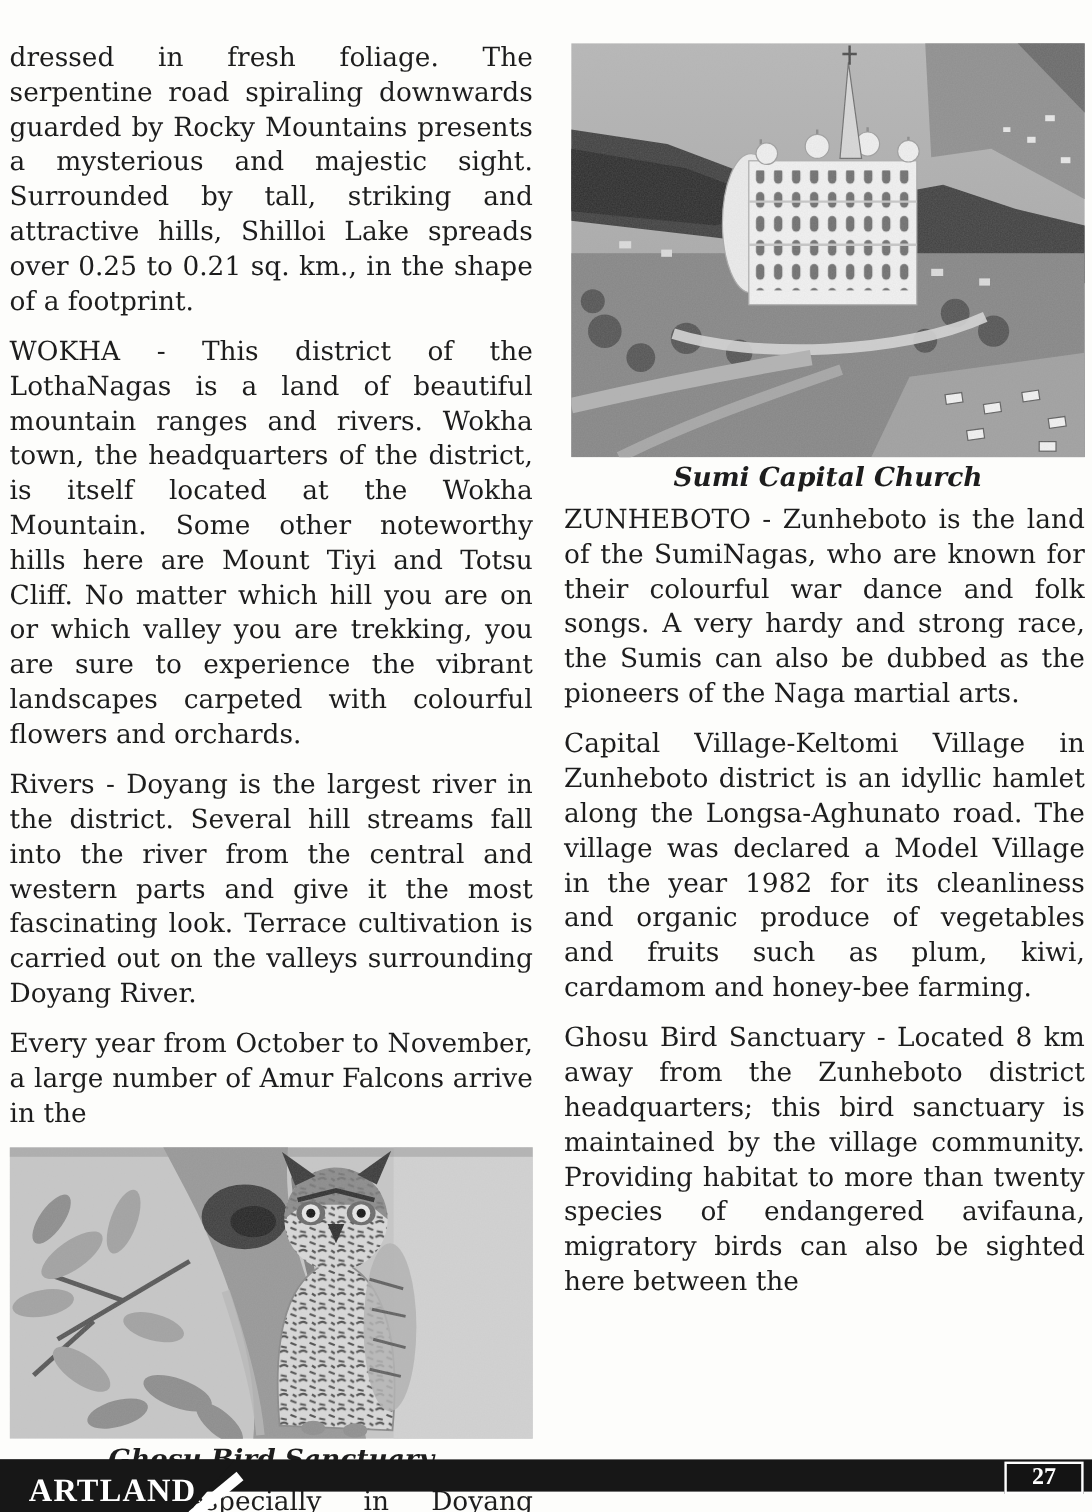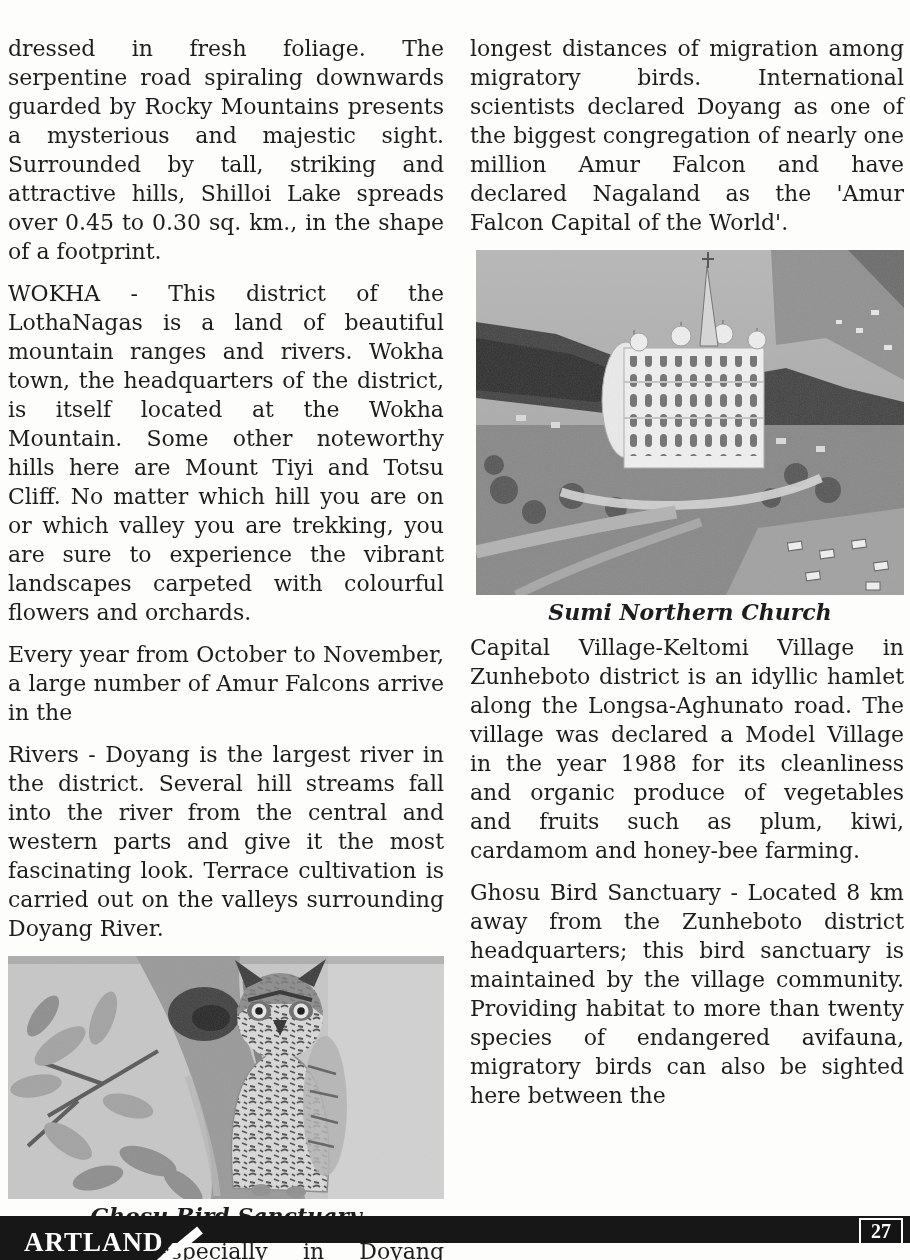--- a/index.html
+++ b/index.html
@@ -32,37 +32,37 @@
   }
   .footer svg{position:absolute;left:0;top:0;}
   .brand{
     position:absolute;left:24px;top:11px;
     color:#ffffff;font-weight:bold;font-size:27px;letter-spacing:1px;
     font-family:"Liberation Serif", serif;
   }
   .pagenum{
     position:absolute;right:7px;top:2px;
     border:2px solid #ffffff;background:#141414;color:#ffffff;
-    font-weight:bold;font-size:20px;line-height:23px;padding:0 10px;
+    font-weight:bold;font-size:20px;line-height:23px;padding:0 21px;
     font-family:"Liberation Serif", serif;
   }
 </style>
 </head>
 <body>
 
 <div class="columns">
 
   <div class="col">
-    <p class="body"><span>dressed in fresh foliage. The serpentine road spiraling downwards guarded by Rocky Mountains presents a mysterious and majestic sight. Surrounded by tall, striking and attractive hills, Shilloi Lake spreads over 0.45 to 0.30 sq. km., in the shape of a footprint.</span></p>
+    <p class="body"><span>dressed in fresh foliage. The serpentine road spiraling downwards guarded by Rocky Mountains presents a mysterious and majestic sight. Surrounded by tall, striking and attractive hills, Shilloi Lake spreads over 0.25 to 0.21 sq. km., in the shape of a footprint.</span></p>
 
     <p class="body"><b class="lead">WOKHA - </b><span>This district of the LothaNagas is a land of beautiful mountain ranges and rivers. Wokha town, the headquarters of the district, is itself located at the Wokha Mountain. Some other noteworthy hills here are Mount Tiyi and Totsu Cliff. No matter which hill you are on or which valley you are trekking, you are sure to experience the vibrant landscapes carpeted with colourful flowers and orchards.</span></p>
 
+    <p class="body"><b class="lead">Rivers - </b><span>Doyang is the largest river in the district. Several hill streams fall into the river from the central and western parts and give it the most fascinating look. Terrace cultivation is carried out on the valleys surrounding Doyang River.</span></p>
+
     <p class="body"><span>Every year from October to November, a large number of Amur Falcons arrive in the</span></p>
-
-    <p class="body"><b class="lead">Rivers - </b><span>Doyang is the largest river in the district. Several hill streams fall into the river from the central and western parts and give it the most fascinating look. Terrace cultivation is carried out on the valleys surrounding Doyang River.</span></p>
 
     <figure>
       <svg class="photo" width="436" height="243" viewBox="0 0 436 243">
         <defs>
           <pattern id="mot" width="16" height="12" patternUnits="userSpaceOnUse">
             <rect width="16" height="12" fill="#d9d9d9"></rect>
             <path d="M1,3 q4,-3 7,0 M10,7 l5,2 M2,10 l5,1 M12,2 l3,2" stroke="#4e4e4e" stroke-width="1.8" fill="none"></path>
           </pattern>
           <filter id="grain1" x="0" y="0" width="100%" height="100%">
             <feTurbulence type="fractalNoise" baseFrequency="0.9" numOctaves="2"></feTurbulence>
@@ -118,21 +118,20 @@
         </g>
         <rect width="436" height="243" filter="url(#grain1)"></rect>
       </svg>
       <figcaption>Ghosu Bird Sanctuary</figcaption>
     </figure>
 
     <p class="body"><span>northeast, especially in Doyang Reservoir, Nagaland for roosting, from South Eastern Siberia and Northern China en route to their final destinations. Amur falcons travel upto 22,000 kms km/year-one of the</span></p>
   </div>
 
   <div class="col right">
-    <p class="body"><span>longest distances of migration among migratory birds. International scientists declared Doyang as one of the biggest congregation of nearly one million Amur Falcon and have declared Nagaland as the 'Amur Falcon Capital of the World'.</span></p>
 
     <figure class="church">
       <svg class="photo" width="428" height="345" viewBox="0 0 428 345">
         <defs>
           <linearGradient id="sky" x1="0" y1="0" x2="0" y2="1">
             <stop offset="0" stop-color="#b7b7b7"></stop>
               <stop offset="1" stop-color="#9f9f9f"></stop>
           </linearGradient>
           <pattern id="win" width="15" height="20" patternUnits="userSpaceOnUse">
             <rect x="4" y="4" width="7" height="13" rx="3.5" fill="#6f6f6f"></rect>
@@ -198,25 +197,26 @@
           <circle cx="281" cy="90" r="9" fill="#f0f0f0" stroke="#9f9f9f"></circle>
           <polygon points="231,16 224,96 242,96" fill="#d8d8d8" stroke="#6f6f6f" stroke-width="1"></polygon>
           <line x1="232" y1="2" x2="232" y2="18" stroke="#4a4a4a" stroke-width="2"></line>
           <line x1="226" y1="9" x2="238" y2="9" stroke="#4a4a4a" stroke-width="2"></line>
           <rect x="152" y="106" width="132" height="100" fill="url(#win)"></rect>
           <line x1="148" y1="132" x2="288" y2="132" stroke="#c6c6c6" stroke-width="2"></line>
           <line x1="148" y1="168" x2="288" y2="168" stroke="#c6c6c6" stroke-width="2"></line>
         </g>
         <rect width="428" height="345" filter="url(#grain2)"></rect>
       </svg>
-      <figcaption>Sumi Northern Church</figcaption>
+      <figcaption>Sumi Capital Church</figcaption>
     </figure>
 
-
-    <p class="body"><b class="lead">Capital Village-</b><span>Keltomi Village in Zunheboto district is an idyllic hamlet along the Longsa-Aghunato road. The village was declared a Model Village in the year 1988 for its cleanliness and organic produce of vegetables and fruits such as plum, kiwi, cardamom and honey-bee farming.</span></p>
+    <p class="body"><b class="lead">ZUNHEBOTO</b><span> - Zunheboto is the land of the SumiNagas, who are known for their colourful war dance and folk songs. A very hardy and strong race, the Sumis can also be dubbed as the pioneers of the Naga martial arts.</span></p>
+
+    <p class="body"><b class="lead">Capital Village-</b><span>Keltomi Village in Zunheboto district is an idyllic hamlet along the Longsa-Aghunato road. The village was declared a Model Village in the year 1982 for its cleanliness and organic produce of vegetables and fruits such as plum, kiwi, cardamom and honey-bee farming.</span></p>
 
     <p class="body"><b class="lead">Ghosu Bird Sanctuary</b><span> - Located 8 km away from the Zunheboto district headquarters; this bird sanctuary is maintained by the village community. Providing habitat to more than twenty species of endangered avifauna, migratory birds can also be sighted here between the</span></p>
   </div>
 </div>
 
 <div class="footer">
   <svg width="910" height="44" viewBox="0 0 910 44">
     <rect x="0" y="0" width="910" height="27" fill="#171717"></rect>
     <polygon points="0,0 196,0 158,44 0,44" fill="#171717"></polygon>
     <line x1="160" y1="47" x2="200" y2="14" stroke="#ffffff" stroke-width="9"></line>

